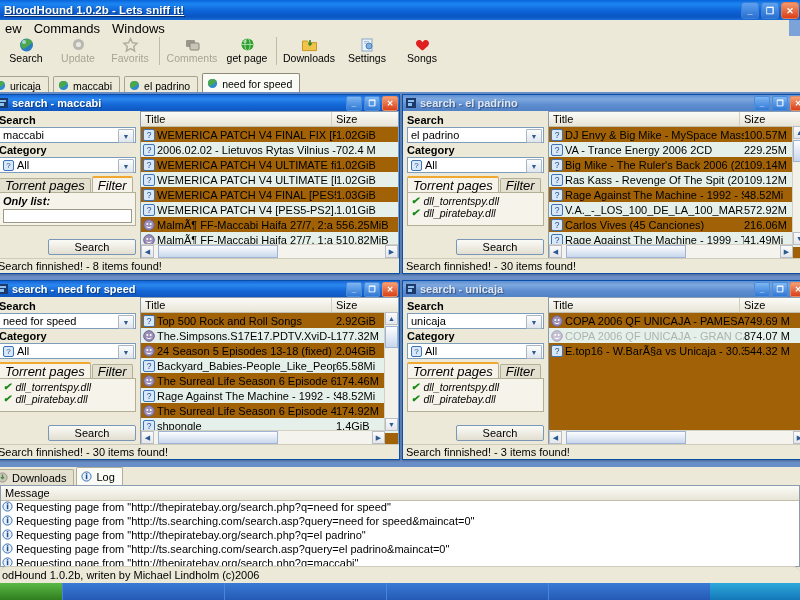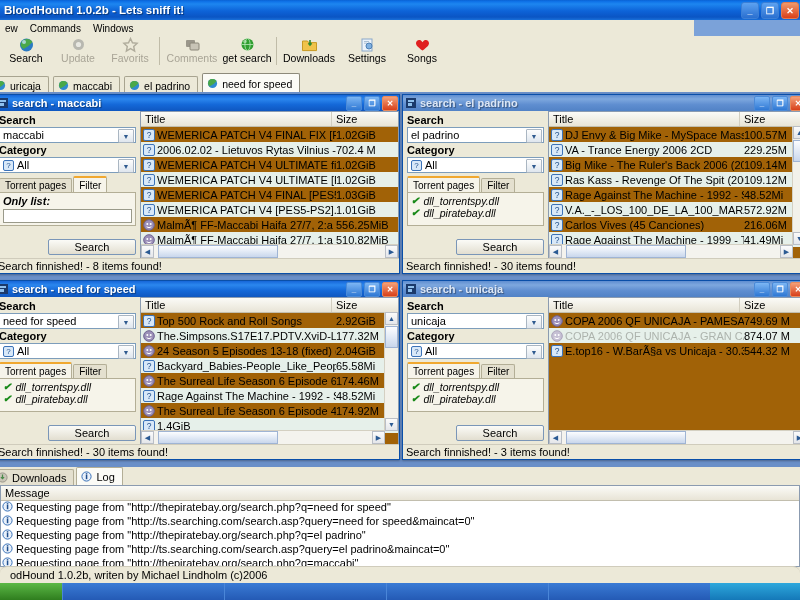--- a/index.html
+++ b/index.html
@@ -12,32 +12,32 @@
   }
   #app{position:absolute;left:0;top:0;width:800px;height:600px;overflow:hidden;}
 
   
   .titlebar{
     position:absolute;left:0;top:0;width:800px;height:20px;
     background:linear-gradient(to bottom,#0a62d4 0%,#0f73e8 8%,#1d86f0 20%,#0d63d8 55%,#0a55c4 85%,#1a6fd8 100%);
     color:#fff;font-weight:bold;font-size:11.5px;
     display:flex;align-items:center;
   }
-  .titlebar .tl-text{padding-left:4px;text-shadow:1px 1px 1px rgba(0,0,0,.45);}
+  .titlebar .tl-text{padding-left:4px;text-shadow:1px 1px 1px rgba(0,0,0,.45);text-decoration:underline;}
   .titlebar .tl-btns{position:absolute;right:1px;top:2px;display:flex;gap:2px;}
   .tbtn{width:16px;height:15px;border:1px solid #3b7fd6;border-radius:3px;
         display:flex;align-items:center;justify-content:center;
         font-size:9px;color:#fff;font-weight:bold;
         background:linear-gradient(to bottom,#5da2f0,#2a6fd0);}
   .tbtn.close{background:linear-gradient(to bottom,#f29a6c,#d8401a);border-color:#e07a50;}
 
   
   .menubar{
-    position:absolute;left:0;top:20px;width:694px;height:16px;
-    background:#ece9d8;display:flex;align-items:center;font-size:10px;color:#000;
+    position:absolute;left:0;top:20px;width:789px;height:16px;
+    background:#ece9d8;display:flex;align-items:center;font-size:13px;color:#000;
   }
   .menubar .mi{padding:1px 7px;margin-left:-2px;}
 
   
   .toolbar{
     position:absolute;left:0;top:36px;width:800px;height:32px;
     background:#ece9d8;border-bottom:1px solid #c8c4ac;
     display:flex;align-items:flex-start;
   }
   .tbitem{width:52px;height:31px;display:flex;flex-direction:column;
@@ -104,23 +104,23 @@
   .combo .cbtn{
     position:absolute;right:1px;top:1px;width:14px;height:12px;
     background:linear-gradient(to bottom,#fdfdfd,#dfe6ee);
     border:1px solid #aab6c2;border-radius:1px;
     display:flex;align-items:center;justify-content:center;color:#2f5a8f;font-size:7px;
   }
   .combo .catic{width:11px;height:11px;margin-right:3px;flex:0 0 11px;}
 
   .tabbox{margin-top:5px;}
   .tabhdr{display:flex;align-items:flex-end;height:14px;}
-  .ttab{height:13px;padding:0 5px;font-size:10px;background:#e4e0cf;
+  .ttab{height:13px;padding:0 5px;font-size:13px;background:#e4e0cf;
         border:1px solid #b3ae96;border-bottom:none;border-radius:2px 2px 0 0;
-        display:flex;align-items:center;color:#000;margin-right:1px;}
+        display:flex;align-items:center;color:#000;margin-right:1px;font-style:italic;}
   .ttab.on{background:#f6f4ea;border-top:2px solid #f0a830;height:14px;}
   .tabpanel{background:#f6f4ea;border:1px solid #b3ae96;height:34px;padding:2px 3px;box-sizing:border-box;font-style:italic;}
   .chkline{display:flex;align-items:center;gap:4px;font-size:10.5px;color:#000;line-height:12px;}
   .chk{color:#1a8a1a;font-size:10px;font-weight:bold;}
   .onlylist{font-weight:bold;font-size:11px;color:#000;}
   .onlybox{background:#fff;border:1px solid #9a9a8a;height:12px;margin-top:2px;}
 
   .searchbtn{
     position:absolute;right:4px;bottom:4px;width:88px;height:16px;
     background:linear-gradient(to bottom,#fbfbf7,#e2ded0);
@@ -172,21 +172,21 @@
         font-size:11px;background:#e4e0cf;border:1px solid #b3ae96;border-bottom:none;
         border-radius:2px 2px 0 0;margin-right:2px;color:#000;}
   .dtab.on{background:#fbfbf6;height:17px;}
   .dtab .gl{width:11px;height:11px;flex:0 0 11px;}
   .logbox{position:absolute;left:0;right:0;top:18px;bottom:16px;background:#fff;border:1px solid #8b9bb0;box-sizing:border-box;}
   .loghdr{height:14px;background:linear-gradient(to bottom,#fbfbf7,#e8e4d6);border-bottom:1px solid #c2beae;
           display:flex;align-items:center;padding-left:4px;font-size:11px;}
   .logrow{height:14px;display:flex;align-items:flex-start;font-size:11px;color:#000;padding-left:1px;white-space:nowrap;}
   .logrow .ic{width:11px;height:11px;margin-right:3px;flex:0 0 11px;}
   .appstatus{position:absolute;left:0;right:0;bottom:0;height:16px;background:#ece9d8;
-             border-top:1px solid #d0ccbc;display:flex;align-items:center;padding-left:10px;font-size:11px;border-radius:7px;}
+             border-top:1px solid #d0ccbc;display:flex;align-items:center;padding-left:2px;font-size:11px;border-radius:7px;}
 
   
   .taskbar{position:absolute;left:0;top:583px;width:800px;height:17px;
     background:linear-gradient(to bottom,#3a7bd5,#245ab5);display:flex;align-items:stretch;}
   .tb-start{width:62px;background:linear-gradient(to bottom,#5bb946,#2f7d1e);}
   .tb-seg{flex:1;border-left:1px solid #4a86d8;}
   .tb-tray{width:90px;background:linear-gradient(to bottom,#2ea8dc,#1478b8);}
 </style>
 </head>
 <body>
@@ -248,21 +248,21 @@
     </div>
     <div class="tbitem">
       <span class="ic">
         <svg width="17" height="16" viewBox="0 0 17 16">
             <circle cx="8.5" cy="7.5" r="6" fill="#2f9e2f"></circle>
             <ellipse cx="8.5" cy="7.5" rx="2.6" ry="6" fill="none" stroke="#b9e8b9" stroke-width=".8"></ellipse>
             <path d="M2.6 7.5h11.8" stroke="#b9e8b9" stroke-width=".8"></path>
             <circle cx="6" cy="4.5" r="1.8" fill="#c9f0c9" opacity=".6"></circle>
           </svg>
       </span>
-      <span class="lb">get search</span>
+      <span class="lb">get page</span>
     </div>
     <div class="tbsep"></div>
     <div class="tbitem wide">
       <span class="ic">
         <svg width="17" height="16" viewBox="0 0 17 16">
             <path d="M1.5 4h5l1.2 1.6h7.8v8H1.5z" fill="#f0c34a" stroke="#c89a22"></path>
             <path d="M9 3v4.4M7.4 6.2L9 8l1.6-1.8" stroke="#2f8a2f" stroke-width="1.6" fill="none"></path>
           </svg>
       </span>
       <span class="lb">Downloads</span>
@@ -698,20 +698,21 @@
                     <path d="M3.6 7.8q2.4 1.8 4.8 0" stroke="#fff" stroke-width="1" fill="none"></path>
                   </svg></span>
                 <span class="t">The Surreal Life Season 6 Episode 4 ITS A M...</span>
                 <span class="s">174.92M</span>
               </div>
             <div class="lrow alt">
                 <span class="ic"><svg width="12" height="12" viewBox="0 0 12 12">
                     <rect x="0.5" y="0.5" width="11" height="11" rx="1.5" fill="#d8e8f8" stroke="#3b72b8"></rect>
                     <text x="6" y="9" font-size="8.5" text-anchor="middle" fill="#1e4e8c" font-family="Liberation Sans">?</text>
                   </svg></span>
+                <span class="t">shpongle</span>
                 <span class="s">1.4GiB</span>
               </div>
           </div>
           <div class="vscroll">
             <div class="arw">▲</div>
             <div class="thb"></div>
             <div class="arw bot">▼</div>
           </div>
           <div class="hscroll" style="right:13px;">
             <div class="arw">◀</div>

